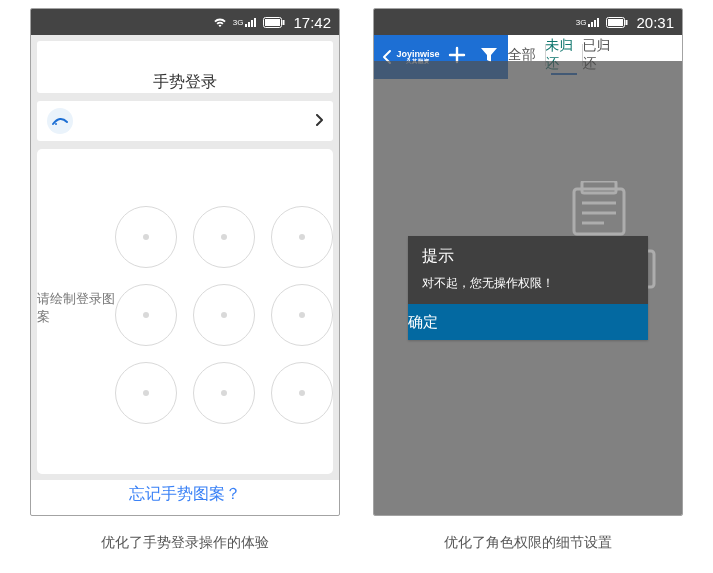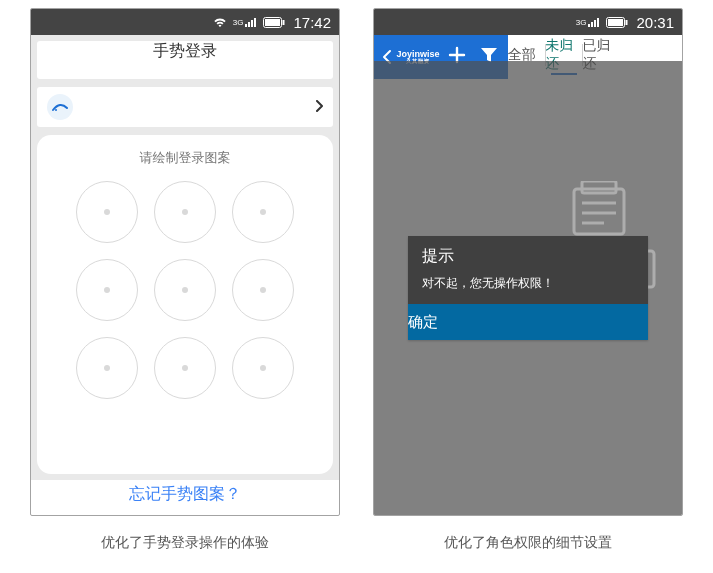--- a/index.html
+++ b/index.html
@@ -46,23 +46,23 @@
     flex: 1;
     background: #e9e9e9;
     display: flex;
     flex-direction: column;
     padding: 6px;
     gap: 8px;
   }
   .p1-title {
     background: #ffffff;
     border-radius: 3px;
-    height: 38px;
-    display: flex;
-    align-items: flex-start;
+    height: 52px;
+    display: flex;
+    align-items: flex-end;
     justify-content: center;
     font-size: 16px;
     color: #333;
   }
   .p1-card {
     background: #ffffff;
     border-radius: 3px;
     height: 40px;
     display: flex;
     align-items: center;
@@ -70,24 +70,24 @@
     justify-content: space-between;
   }
   .logo-badge {
     width: 26px; height: 26px; border-radius: 50%;
     background: #eaf3fb;
     display:flex; align-items:center; justify-content:center;
   }
   .logo-badge svg { display:block; }
   .p1-pattern {
     background: #ffffff;
-    border-radius: 14px;
+    border-radius: 5px;
     flex: 1;
     display: flex;
-    flex-direction: column;
+    flex-direction: row;
     align-items: center;
     padding: 14px 0 8px 0;
   }
   .p1-pattern .hint { color:#777; font-size:13px; margin-bottom:14px;}
   .pattern-grid {
     display: grid;
     grid-template-columns: repeat(3, 62px);
     grid-template-rows: repeat(3, 62px);
     gap: 16px;
   }

